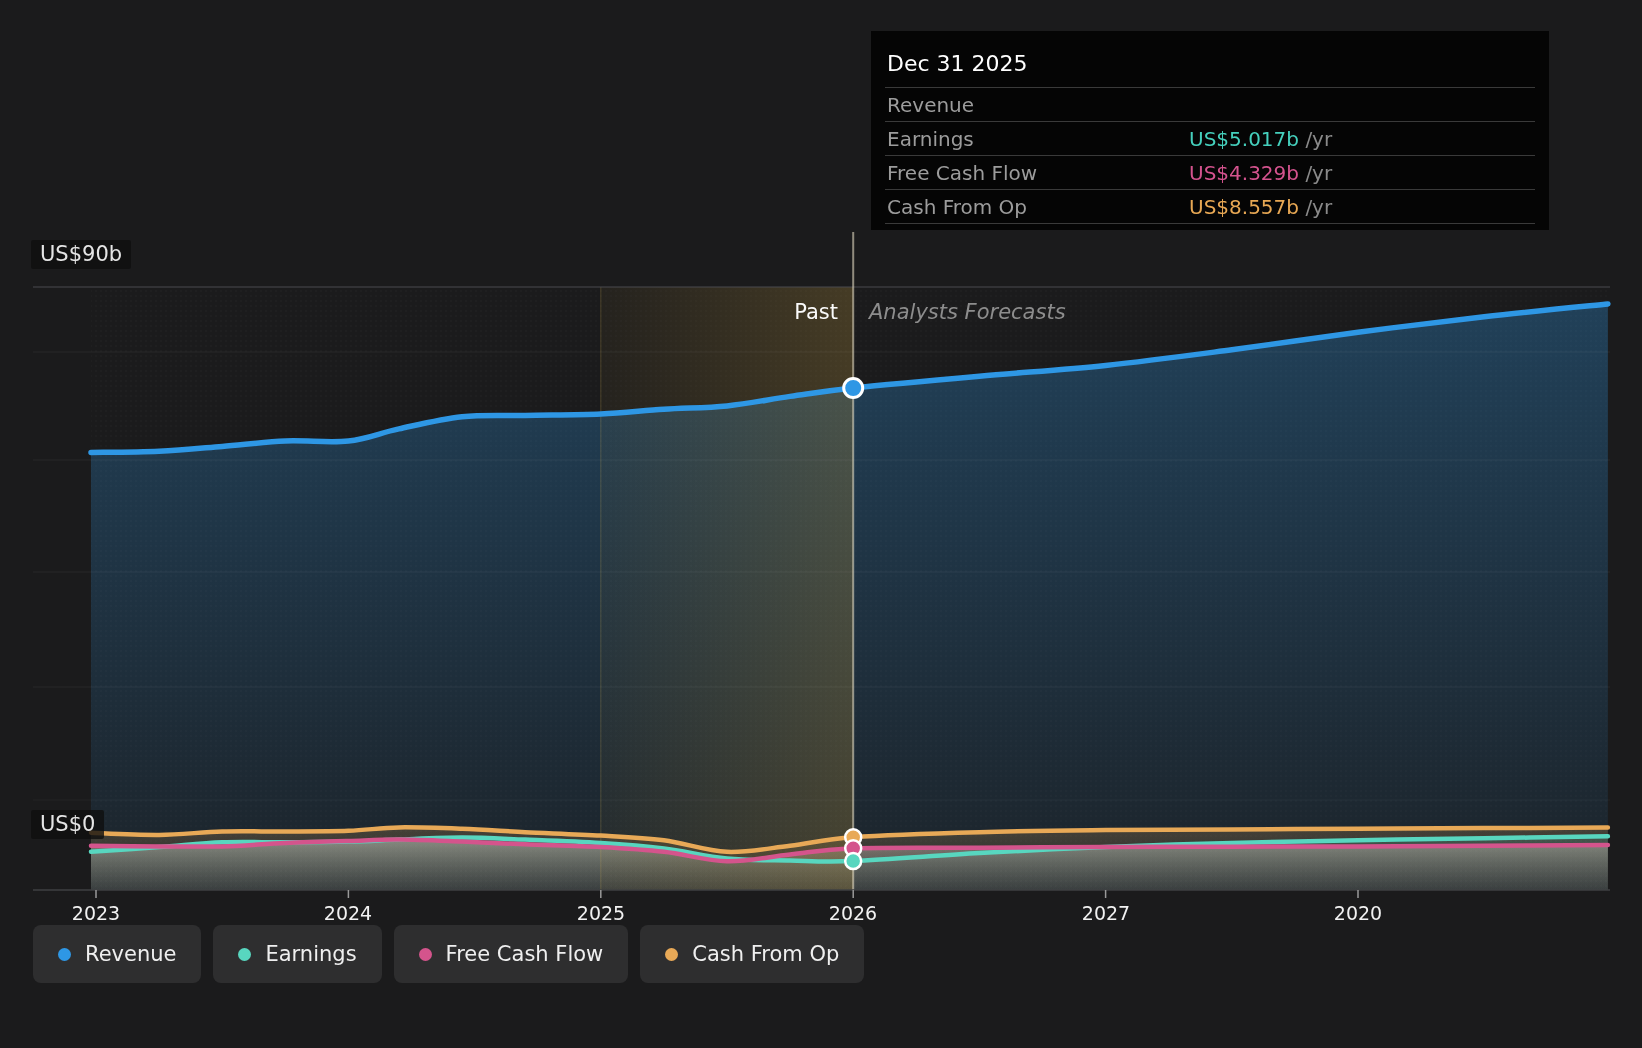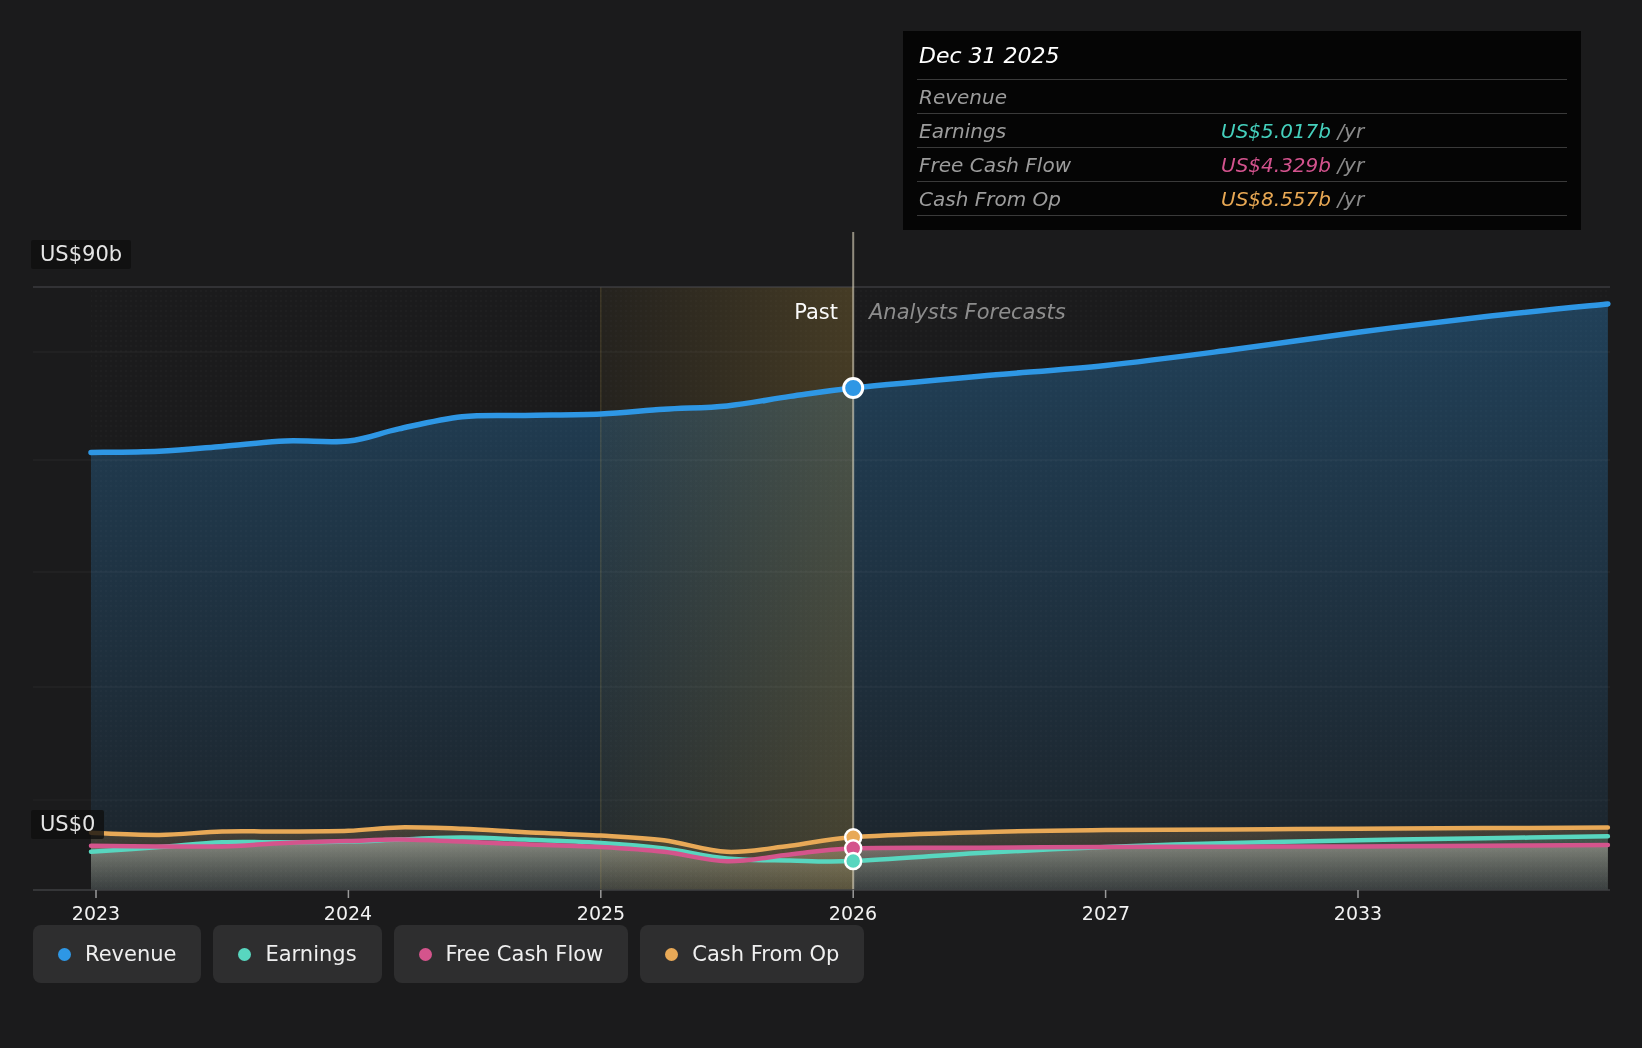--- a/index.html
+++ b/index.html
@@ -22,22 +22,22 @@
     font-size:19px;color:#f2f2f2;
   }
 
   
   .phase{position:absolute;top:300px;font-size:21px;white-space:nowrap;}
   #past-label{left:838px;transform:translateX(-100%);color:#fafafa;}
   #forecast-label{left:869px;color:#8d8d8d;font-style:italic;}
 
   
   .tooltip{
-    position:absolute;left:903px;top:31px;width:678px;height:199px;
-    background:#050505;box-sizing:border-box;padding:4px 14px;z-index:5;font-style:italic;
+    position:absolute;left:871px;top:31px;width:678px;height:199px;
+    background:#050505;box-sizing:border-box;padding:12px 14px;z-index:5;
   }
   .tooltip-title{font-size:22px;color:#ffffff;padding:8px 2px 11px 2px;}
   .trow{
     display:grid;grid-template-columns:302px auto;align-items:center;
     border-top:1px solid #3a3a3a;height:33px;font-size:20px;padding:0 2px;
   }
   .trow:last-child{border-bottom:1px solid #3a3a3a;}
   .trow .lbl{color:#9c9c9c;}
   .trow .suffix{color:#8a8a8a;}
 
@@ -128,21 +128,21 @@
 </svg>
 
 <span class="ylabel" id="ylabel-top">US$90b</span>
 <span class="ylabel" id="ylabel-bottom">US$0</span>
 
 <span class="xlabel" style="left:96px">2023</span>
 <span class="xlabel" style="left:348px">2024</span>
 <span class="xlabel" style="left:601px">2025</span>
 <span class="xlabel" style="left:853px">2026</span>
 <span class="xlabel" style="left:1106px">2027</span>
-<span class="xlabel" style="left:1358px">2033</span>
+<span class="xlabel" style="left:1358px">2020</span>
 
 <span class="phase" id="past-label">Past</span>
 <span class="phase" id="forecast-label">Analysts Forecasts</span>
 
 <div class="tooltip">
   <div class="tooltip-title">Dec 31 2025</div>
   <div class="trow">
     <span class="lbl">Revenue</span>
   </div>
   <div class="trow">

